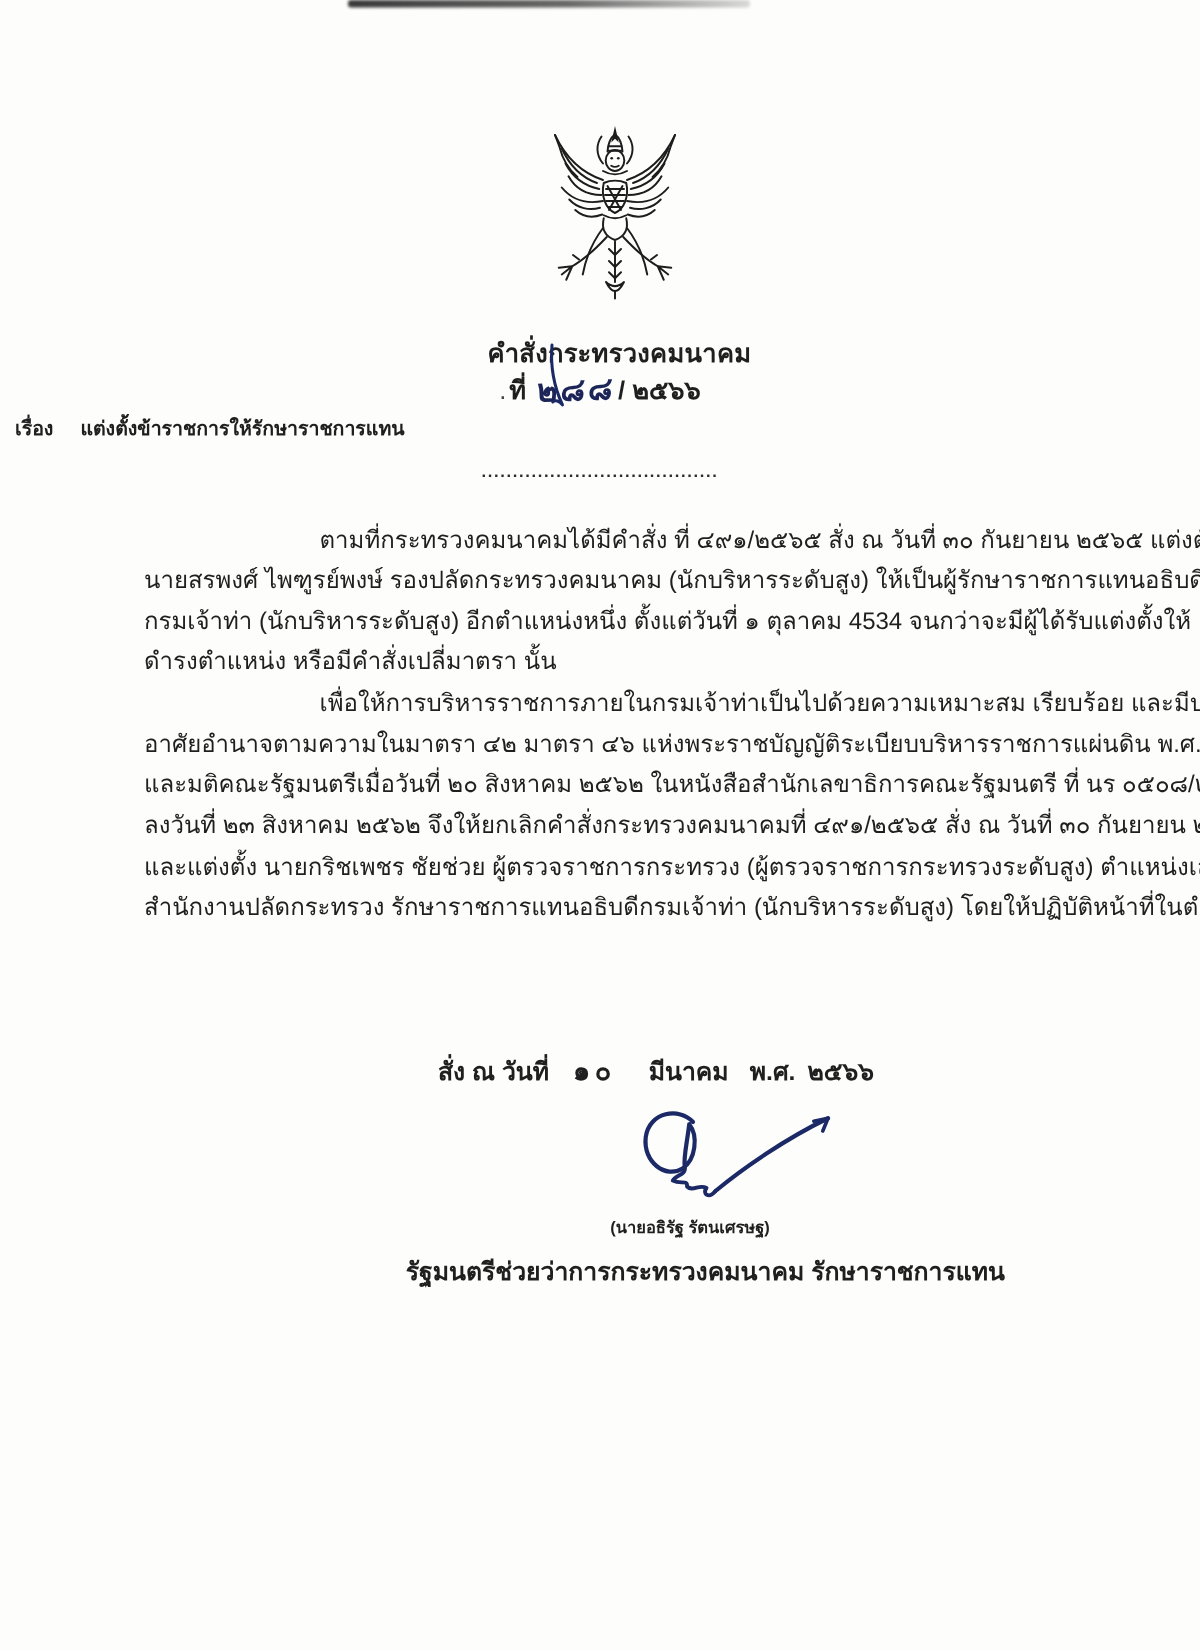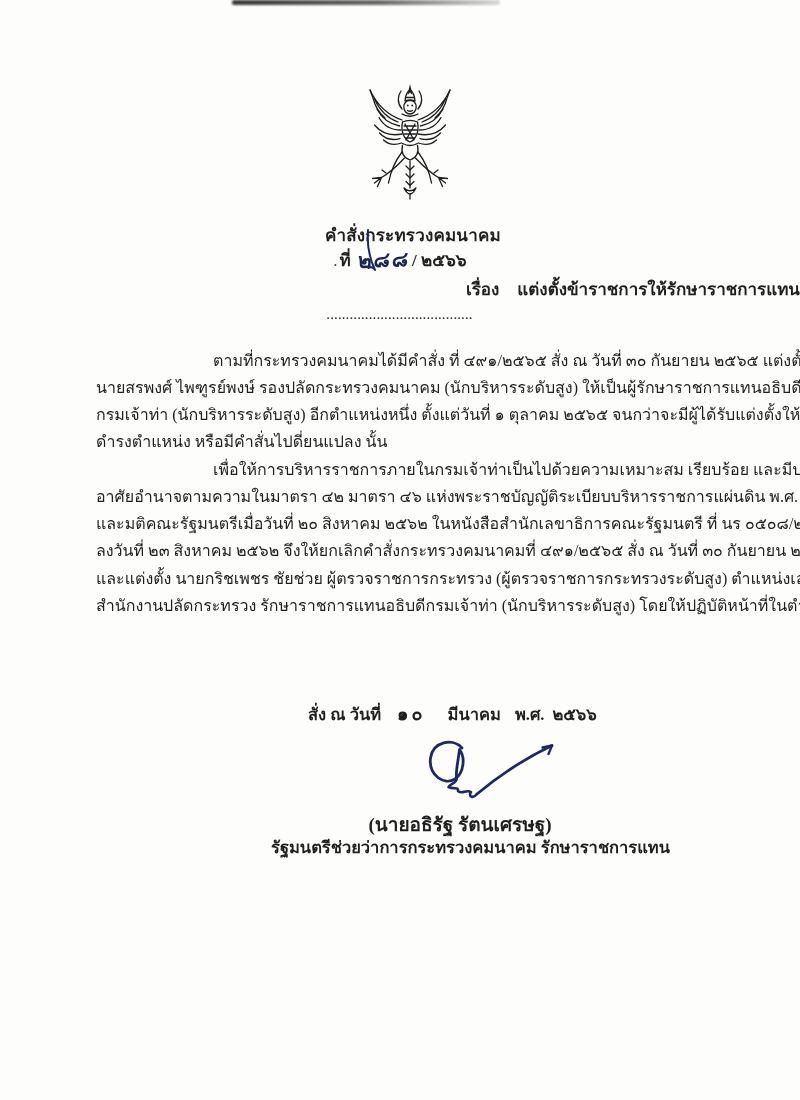--- a/index.html
+++ b/index.html
@@ -1,19 +1,19 @@
 <!DOCTYPE html>
 <html><head>
 <meta charset="utf-8">
 <style>
   html,body{margin:0;padding:0;background:#ffffff;}
   .page{
     position:relative;width:800px;height:1100px;margin:0 auto;
     background:#fdfdfc;color:#1f1f1f;overflow:hidden;
-    font-family:Liberation Serif, serif;
+    font-family:Liberation Sans, sans-serif;
   }
   .scan-strip{
     position:absolute;left:232px;top:0;width:268px;height:5px;border-radius:2px;
     background:linear-gradient(90deg,rgba(35,35,35,.9) 0%,rgba(55,55,55,.75) 55%,rgba(110,110,110,.25) 100%);
     filter:blur(1px);
   }
   .garuda{position:absolute;left:352px;top:84px;width:116px;height:128px;}
   .title{
     position:absolute;left:0;top:221px;width:100%;text-align:center;
     font-size:17px;font-weight:600;letter-spacing:.2px;padding-left:26px;box-sizing:border-box;
@@ -22,46 +22,46 @@
     position:absolute;left:0;top:246px;width:100%;text-align:center;
     font-size:17px;font-weight:600;padding-left:0;box-sizing:border-box;
   }
   .number-line .dot-prefix{color:#444;font-weight:400;margin-right:2px;}
   .handwritten{
     display:inline-block;font-size:21px;font-weight:700;color:#1c2558;
     transform:skewX(-6deg) rotate(-2deg);margin:0 2px 0 7px;letter-spacing:2px;line-height:1;
     position:relative;top:1px;
   }
   .subject-line{
-    position:absolute;left:0;top:275px;width:100%;text-align:right;
-    font-size:17px;font-weight:600;padding-left:20px;box-sizing:border-box;
+    position:absolute;left:0;top:275px;width:100%;text-align:left;
+    font-size:13px;font-weight:600;padding-left:10px;box-sizing:border-box;
   }
   .subject-line .subject-label{margin-right:18px;}
   .dots{
     position:absolute;left:0;top:309px;width:100%;text-align:center;
     font-size:11px;letter-spacing:1.1px;color:#2a2a2a;font-weight:700;
   }
   .pen-stroke{position:absolute;left:352px;top:226px;width:44px;height:50px;pointer-events:none;}
   .bodyline{
     position:absolute;left:96px;width:612px;font-size:16px;line-height:22px;
     text-align:justify;text-align-last:justify;white-space:nowrap;font-weight:500;
   }
   .bodyline.loose{text-align:left;text-align-last:left;white-space:normal;}
   .indent{text-indent:117px;}
   .p3indent{text-indent:97px;}
   .date-line{
-    position:absolute;left:308px;top:699px;font-size:16.5px;font-weight:600;white-space:nowrap;
+    position:absolute;left:292px;top:699px;font-size:16.5px;font-weight:600;white-space:nowrap;
   }
   .date-line .day{font-weight:700;font-size:18px;margin:0 22px 0 16px;letter-spacing:3px;}
   .date-line .month{margin-right:14px;}
   .date-line .era{margin-right:8px;}
   .signature{position:absolute;left:410px;top:736px;width:162px;height:74px;}
   .signer-name{
     position:absolute;left:250px;top:809px;width:420px;text-align:center;
-    font-size:19px;font-weight:600;
+    font-size:11px;font-weight:600;
   }
   .signer-title1{
     position:absolute;left:250px;top:834px;width:420px;text-align:right;
     font-size:16.5px;font-weight:600;
   }
   .signer-title2{
     position:absolute;left:250px;top:860px;width:420px;text-align:center;
     font-size:16.5px;font-weight:600;
   }
   svg .ln{fill:none;stroke:#1d1d1d;stroke-width:1.3;stroke-linecap:round;stroke-linejoin:round;}
@@ -131,22 +131,22 @@
   <svg class="pen-stroke" viewBox="0 0 44 50" xmlns="http://www.w3.org/2000/svg">
     <path class="ink" style="stroke-width:2" d="M16,4 C15,16 16.5,30 23,44 C21,41 18,40.5 16.5,42"></path>
   </svg>
 
   <div class="subject-line"><span class="subject-label">เรื่อง</span><span>แต่งตั้งข้าราชการให้รักษาราชการแทน</span></div>
 
   <div class="dots">......................................</div>
 
   <div class="bodyline indent" style="top:350px">ตามที่กระทรวงคมนาคมได้มีคำสั่ง ที่ ๔๙๑/๒๕๖๕ สั่ง ณ วันที่ ๓๐ กันยายน ๒๕๖๕ แต่งตั้ง</div>
   <div class="bodyline" style="top:377px">นายสรพงศ์ ไพฑูรย์พงษ์ รองปลัดกระทรวงคมนาคม (นักบริหารระดับสูง) ให้เป็นผู้รักษาราชการแทนอธิบดี</div>
-  <div class="bodyline" style="top:404px">กรมเจ้าท่า (นักบริหารระดับสูง) อีกตำแหน่งหนึ่ง ตั้งแต่วันที่ ๑ ตุลาคม ๒๕๖๕ จนกว่าจะมีผู้ได้รับแต่งตั้งให้</div>
-  <div class="bodyline loose" style="top:431px">ดำรงตำแหน่ง หรือมีคำสั่นไปดี่ยนแปลง นั้น</div>
+  <div class="bodyline" style="top:404px">กรมเจ้าท่า (นักบริหารระดับสูง) อีกตำแหน่งหนึ่ง ตั้งแต่วันที่ ๑ ตุลาคม 4534 จนกว่าจะมีผู้ได้รับแต่งตั้งให้</div>
+  <div class="bodyline loose" style="top:431px">ดำรงตำแหน่ง หรือมีคำสั่งเปลี่มาตรา นั้น</div>
 
   <div class="bodyline indent" style="top:459px">เพื่อให้การบริหารราชการภายในกรมเจ้าท่าเป็นไปด้วยความเหมาะสม เรียบร้อย และมีประสิทธิภาพ</div>
   <div class="bodyline" style="top:486px">อาศัยอำนาจตามความในมาตรา ๔๒ มาตรา ๔๖ แห่งพระราชบัญญัติระเบียบบริหารราชการแผ่นดิน พ.ศ. ๒๕๓๔</div>
   <div class="bodyline" style="top:513px">และมติคณะรัฐมนตรีเมื่อวันที่ ๒๐ สิงหาคม ๒๕๖๒ ในหนังสือสำนักเลขาธิการคณะรัฐมนตรี ที่ นร ๐๕๐๘/๒๗๑๓๖</div>
   <div class="bodyline" style="top:540px">ลงวันที่ ๒๓ สิงหาคม ๒๕๖๒ จึงให้ยกเลิกคำสั่งกระทรวงคมนาคมที่ ๔๙๑/๒๕๖๕ สั่ง ณ วันที่ ๓๐ กันยายน ๒๕๖๕</div>
   <div class="bodyline" style="top:568px">และแต่งตั้ง นายกริชเพชร  ชัยช่วย ผู้ตรวจราชการกระทรวง (ผู้ตรวจราชการกระทรวงระดับสูง) ตำแหน่งเลขที่ ๑๓</div>
   <div class="bodyline" style="top:595px">สำนักงานปลัดกระทรวง รักษาราชการแทนอธิบดีกรมเจ้าท่า (นักบริหารระดับสูง) โดยให้ปฏิบัติหน้าที่ในตำแหน่ง</div>
 
 
   <div class="date-line"><span>สั่ง ณ วันที่</span><span class="day">๑๐</span><span class="month">มีนาคม</span><span class="era">พ.ศ.</span><span>๒๕๖๖</span></div>

